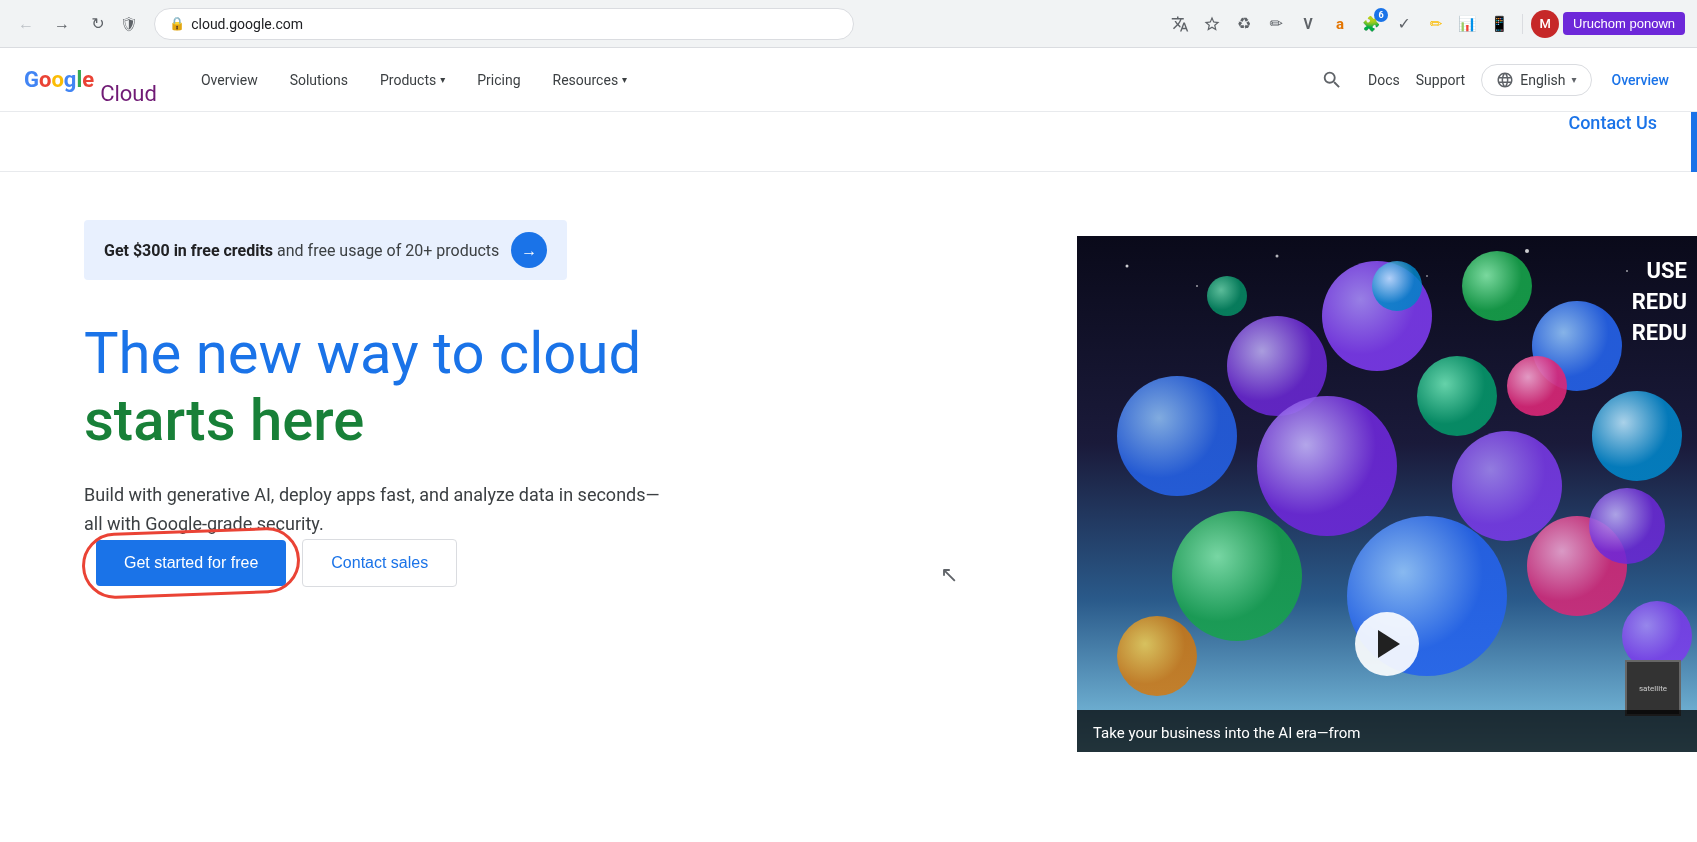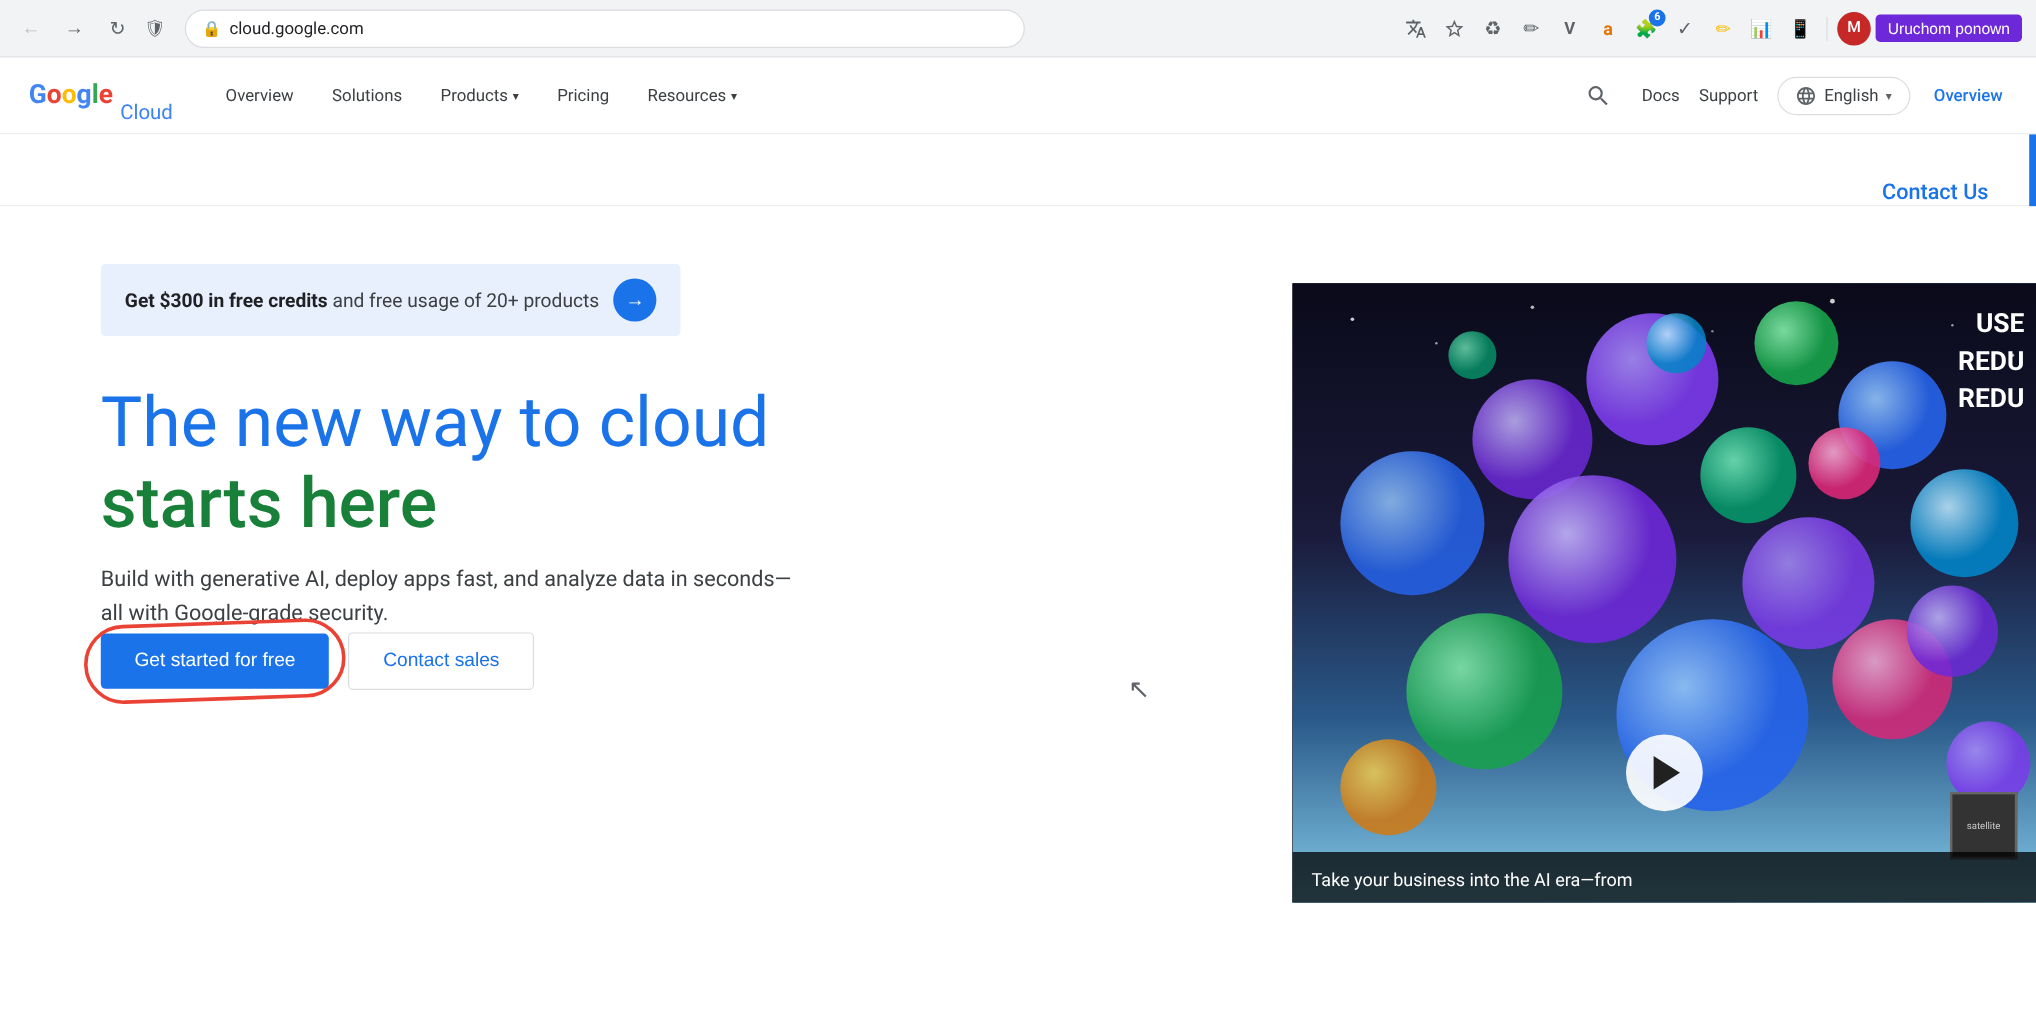--- a/index.html
+++ b/index.html
@@ -104,22 +104,22 @@
       display: flex;
       align-items: center;
       gap: 0;
     }
     .g-letter { font-size: 22px; font-weight: 700; }
     .g-blue { color: #4285f4; }
     .g-red { color: #ea4335; }
     .g-yellow { color: #fbbc05; }
     .g-green { color: #34a853; }
     .cloud-text {
-      font-size: 17px;
-      color: #3b82f6;
+      font-size: 22px;
+      color: #701a75;
       font-weight: 400;
       margin-left: 2px;
       margin-top: 28px;
     }
     .main-nav {
       display: flex;
       align-items: center;
       gap: 8px;
     }
     .nav-item {
@@ -167,21 +167,21 @@
       font-size: 14px;
       color: #1a73e8;
       font-weight: 500;
       cursor: pointer;
       padding: 8px 4px;
     }
 
     
     .secondary-bar {
       display: flex;
-      align-items: flex-end;
+      align-items: flex-start;
       justify-content: flex-end;
       padding: 0 24px;
       height: 60px;
       border-bottom: 1px solid #e8eaed;
       background: #fff;
     }
     .contact-us-link {
       font-size: 18px;
       color: #1a73e8;
       font-weight: 500;
@@ -229,34 +229,35 @@
       background: #1a73e8;
       display: flex; align-items: center; justify-content: center;
       color: #fff;
       font-size: 16px;
       flex-shrink: 0;
     }
     .hero-title {
       font-size: 58px;
       line-height: 1.15;
       font-weight: 400;
-      margin-bottom: 16px;
+      margin-bottom: 28px;
     }
     .hero-title-line1 { color: #1a73e8; }
     .hero-title-line2 { color: #188038; font-weight: 500; }
     .hero-subtitle {
       font-size: 18px;
       color: #3c4043;
       line-height: 1.6;
       max-width: 600px;
     }
     .hero-buttons {
       display: flex;
       gap: 16px;
       align-items: center;
+      margin-left: 12px;
     }
     .btn-primary {
       background: #1a73e8;
       color: #fff;
       border: none;
       border-radius: 4px;
       padding: 14px 28px;
       font-size: 16px;
       font-weight: 500;
       cursor: pointer;

